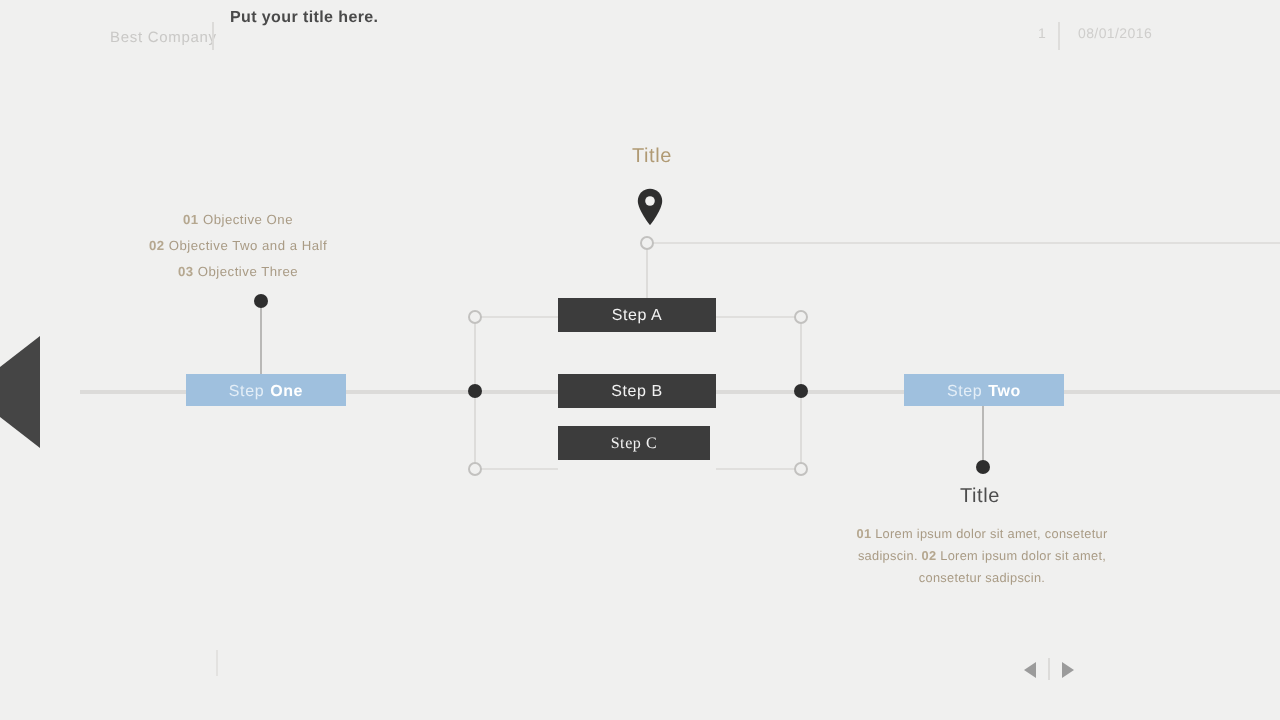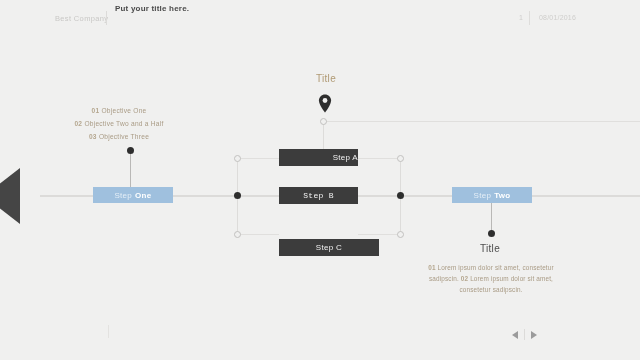--- a/index.html
+++ b/index.html
@@ -282,29 +282,29 @@
   <div class="step-blue" style="left:93px; top:187px; width:80px;">
     <span class="lite">Step</span>
     <span class="bold">One</span>
   </div>
 
   <div class="step-blue" style="left:452px; top:187px; width:80px;">
     <span class="lite">Step</span>
     <span class="bold">Two</span>
   </div>
 
-  <div class="step-dark" style="left:279px; top:149px; width:79px;justify-content:flex-end;">
+  <div class="step-dark" style="left:279px; top:149px; width:79px;">
     <span>Step A</span>
   </div>
 
-  <div class="step-dark" style="left:279px; top:187px; width:79px;font-family:Liberation Mono, monospace;">
+  <div class="step-dark" style="left:279px; top:187px; width:79px;">
     <span>Step B</span>
   </div>
 
-  <div class="step-dark" style="left:279px; top:239px; width:100px;">
+  <div class="step-dark" style="left:279px; top:213px; width:76px;font-family:Liberation Serif, serif;">
     <span>Step C</span>
   </div>
 
   <div class="objectives">
     <div class="obj">
       <span class="num">01</span>
       <span>Objective One</span>
     </div>
     <div class="obj">
       <span class="num">02</span>

